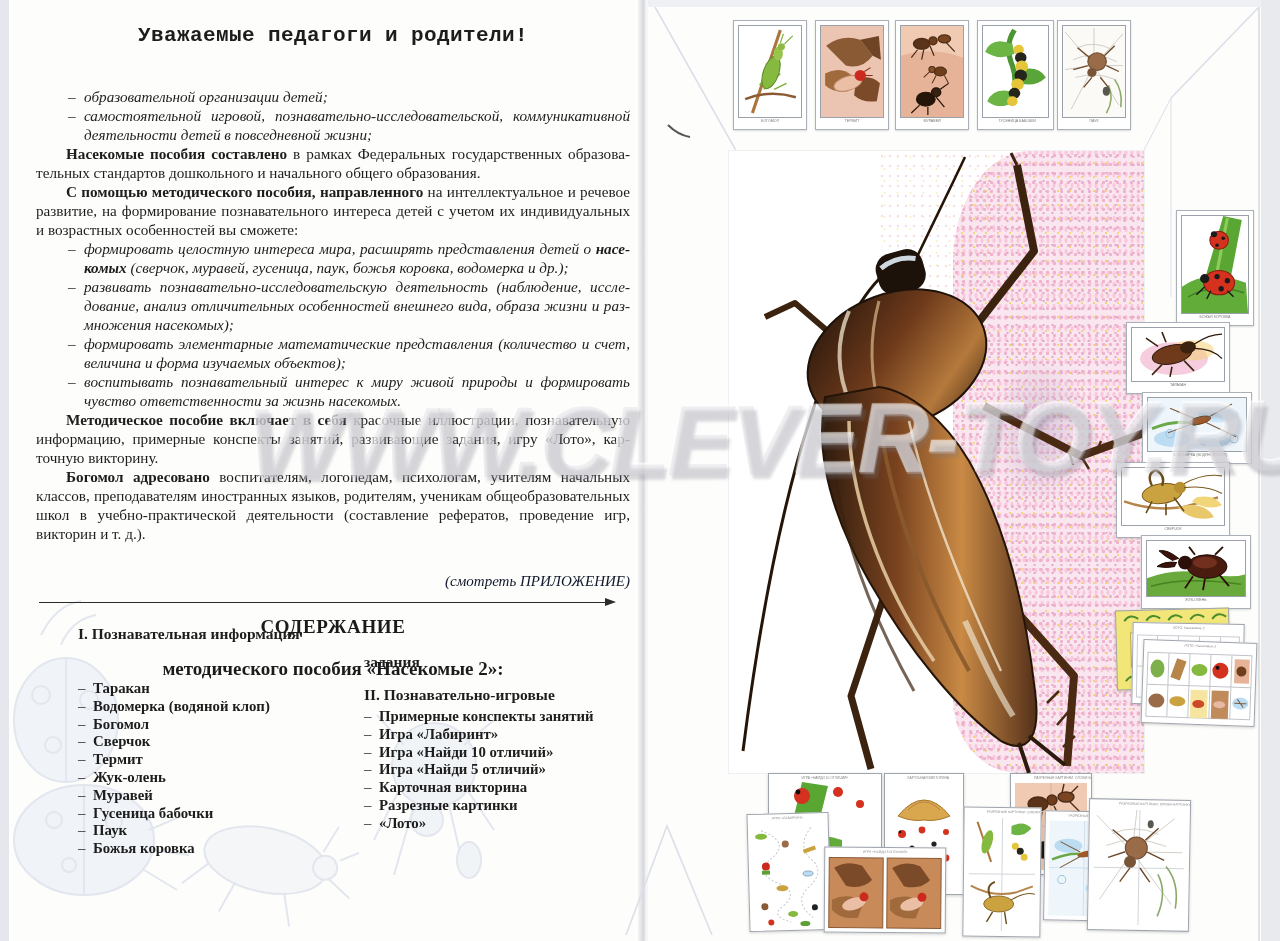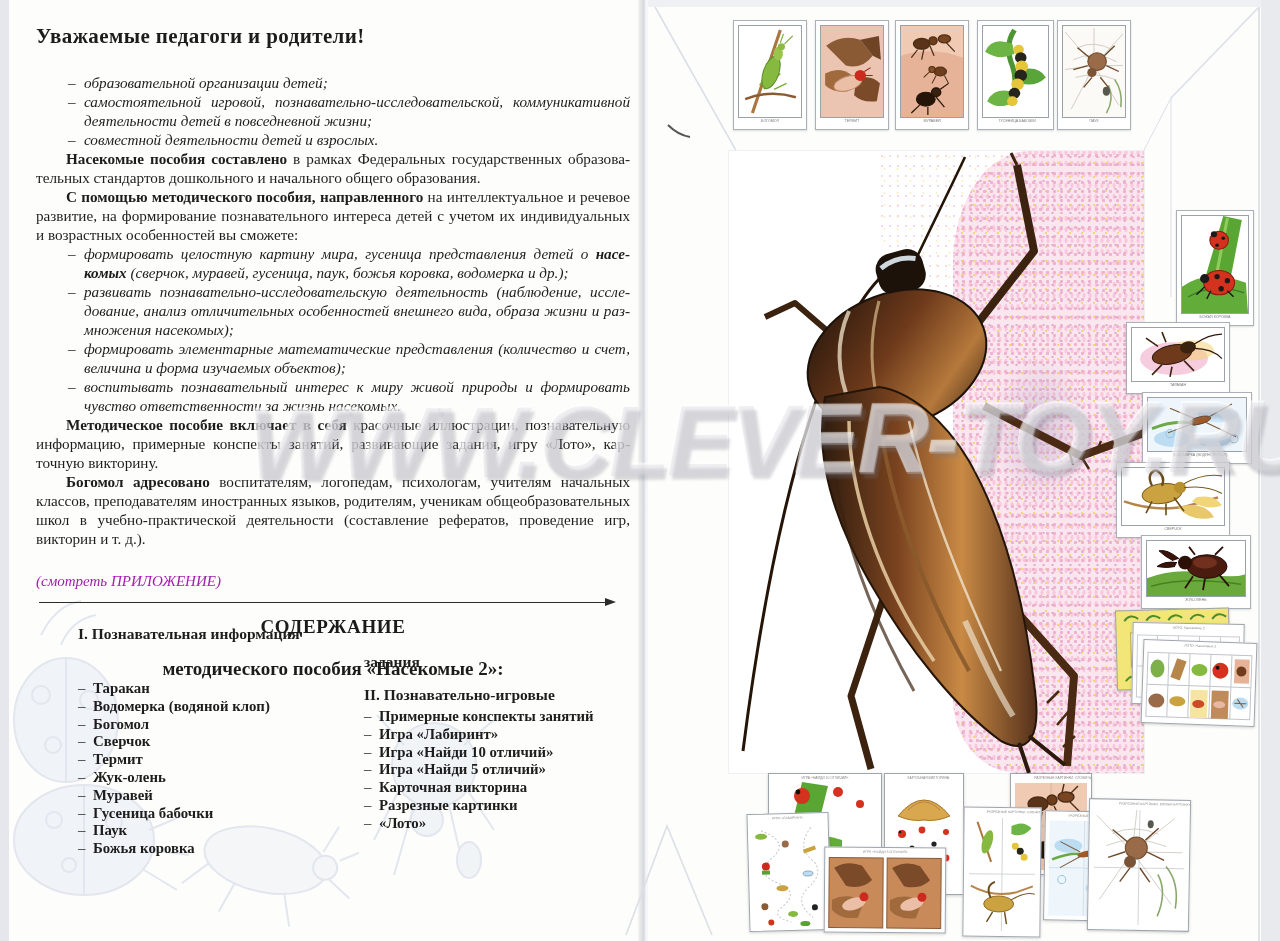--- a/index.html
+++ b/index.html
@@ -6,28 +6,28 @@
   #stage{position:relative;width:1280px;height:941px;overflow:hidden;background:#fdfdfc;
          font-family:"Liberation Serif",serif;}
   
   .edge-left{position:absolute;left:0;top:0;width:9px;height:941px;background:#e6e7ec;}
   .edge-right{position:absolute;left:1261px;top:0;width:19px;height:941px;background:#e9eaee;}
   .edge-top-right{position:absolute;left:648px;top:0;width:613px;height:7px;background:#eff0f3;}
 
   
   .left-page{position:absolute;left:9px;top:0;width:636px;height:941px;background:#fdfdfb;}
   .left-inner{position:absolute;left:27px;top:24px;width:594px;}
-  .page-title{font-size:21px;font-weight:bold;letter-spacing:.4px;color:#1c1c1c;margin:0 0 24px 0;}
+  .page-title{font-size:21px;font-weight:bold;text-align:center;letter-spacing:.4px;color:#1c1c1c;margin:0 0 40px 0;font-family:Liberation Mono, monospace;}
   .bodytext p{margin:0;text-indent:30px;font-size:15.2px;line-height:19px;text-align:justify;color:#1d1d1d;}
   .bodytext b{font-weight:bold;}
   .dash-list{margin:0 0 0 32px;}
   .dash-item{position:relative;padding-left:16px;font-style:italic;font-size:15.2px;line-height:19px;text-align:justify;color:#1d1d1d;}
   .dash-item .dash{position:absolute;left:0;top:0;font-style:normal;}
   .goal-bold{font-weight:bold;}
-  .appendix-note{position:absolute;left:0;top:549px;width:594px;font-style:italic;font-size:15px;color:#a21caf;}
+  .appendix-note{position:absolute;left:0;top:549px;width:594px;text-align:right;font-style:italic;font-size:15px;color:#0f172a;}
   .arrow-line{position:absolute;left:3px;top:578px;width:566px;border-top:1.6px solid #2b2b2b;}
   .arrow-line::after{content:"";position:absolute;right:-11px;top:-5px;width:0;height:0;
      border-left:11px solid #2b2b2b;border-top:4px solid transparent;border-bottom:4px solid transparent;}
   .contents-head{position:absolute;left:0;top:592px;width:594px;text-align:center;font-weight:bold;color:#1b1b1b;}
   .contents-head .h1{font-size:19px;letter-spacing:.6px;}
   .contents-head .h2{font-size:19px;margin-top:20px;}
   .col{position:absolute;font-size:15px;color:#1d1d1d;}
   .col-header{font-weight:bold;font-size:15.5px;line-height:20px;margin-bottom:13px;}
   .citem{position:relative;padding-left:15px;line-height:17.8px;font-weight:bold;font-size:14.8px;}
   .citem .dash{position:absolute;left:0;top:0;font-weight:normal;}
@@ -124,26 +124,26 @@
       </g>
     </svg>
 
     <div class="left-inner">
       <div class="page-title">Уважаемые педагоги и родители!</div>
 
       <div class="bodytext">
         <div class="dash-list">
           <div class="dash-item"><span class="dash">–</span><span>образовательной организации детей;</span></div>
           <div class="dash-item"><span class="dash">–</span><span>самостоятельной игровой, познавательно-исследовательской, коммуникатив­ной деятельности детей в повседневной жизни;</span></div>
-          <div class="dash-item"><span class="dash">–</span><span>совместной деятельности детей и взрослых.</span></div>
+          <div class="dash-item"><span class="dash">–</span></div>
         </div>
         <p><b>Насекомые пособия составлено</b><span> в рамках Федеральных государственных образова­тельных стандартов дошкольного и начального общего образования.</span></p>
         <p><b>С помощью методического пособия, направленного</b><span> на интеллектуальное и речевое развитие, на формирование познавательного интереса детей с учетом их индивидуальных и возрастных особенностей вы сможете:</span></p>
         <div class="dash-list">
-          <div class="dash-item"><span class="dash">–</span><span>формировать целостную картину мира, гусеница представления детей о </span><span class="goal-bold">насе­комых</span><span> (сверчок, муравей, гусеница, паук, божья коровка, водомерка и др.);</span></div>
+          <div class="dash-item"><span class="dash">–</span><span>формировать целостную интереса мира, расширять представления детей о </span><span class="goal-bold">насе­комых</span><span> (сверчок, муравей, гусеница, паук, божья коровка, водомерка и др.);</span></div>
           <div class="dash-item"><span class="dash">–</span><span>развивать познавательно-исследовательскую деятельность (наблюдение, иссле­дование, анализ отличительных особенностей внешнего вида, образа жизни и раз­множения насекомых);</span><span class="goal-bold"></span><span></span></div>
           <div class="dash-item"><span class="dash">–</span><span>формировать элементарные математические представления (количество и счет, величина и форма изучаемых объектов);</span><span class="goal-bold"></span><span></span></div>
           <div class="dash-item"><span class="dash">–</span><span>воспитывать познавательный интерес к миру живой природы и формировать чувство ответственности за жизнь насекомых.</span><span class="goal-bold"></span><span></span></div>
         </div>
         <p><b>Методическое пособие включает в себя</b><span> красочные иллюстрации, познавательную информацию, примерные конспекты занятий, развивающие задания, игру «Лото», кар­точную викторину.</span></p>
         <p><b>Богомол адресовано</b><span> воспитателям, логопедам, психологам, учителям начальных классов, преподавателям иностранных языков, родителям, ученикам общеобразова­тельных школ в учебно-практической деятельности (составление рефератов, проведе­ние игр, викторин и т. д.).</span></p>
       </div>
 
       <div class="appendix-note">(смотреть ПРИЛОЖЕНИЕ)</div>
       <div class="arrow-line"></div>

